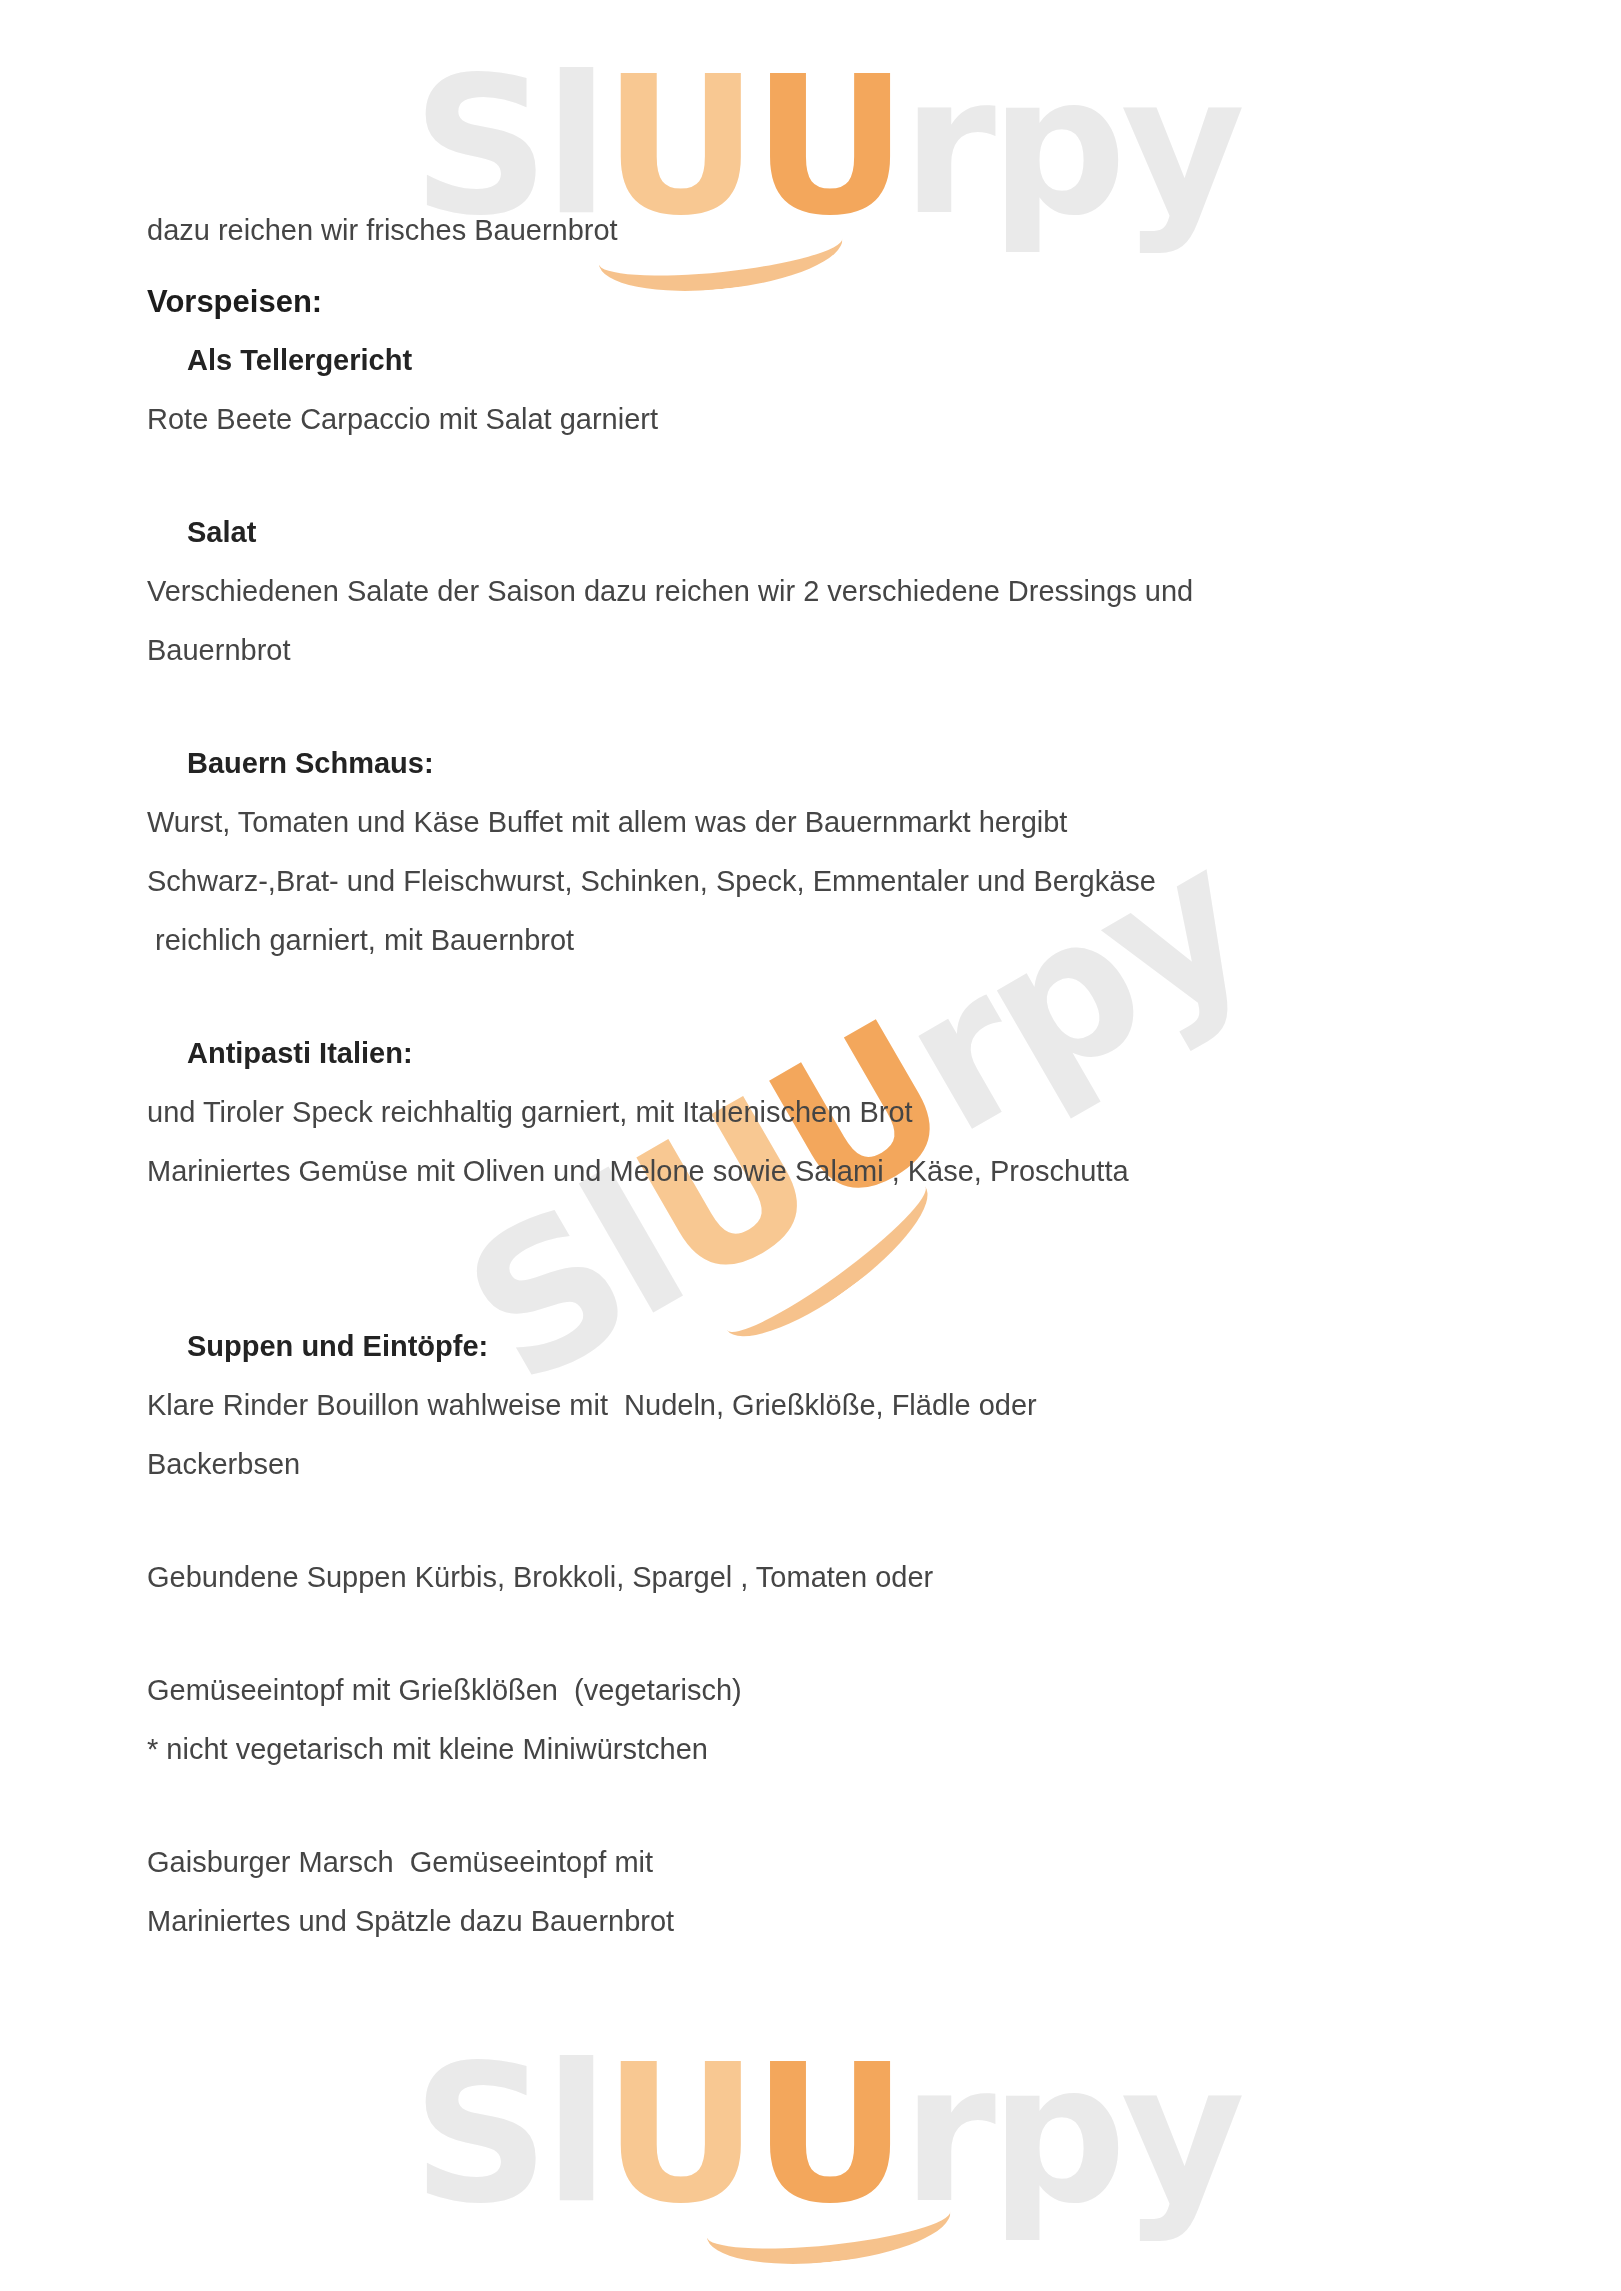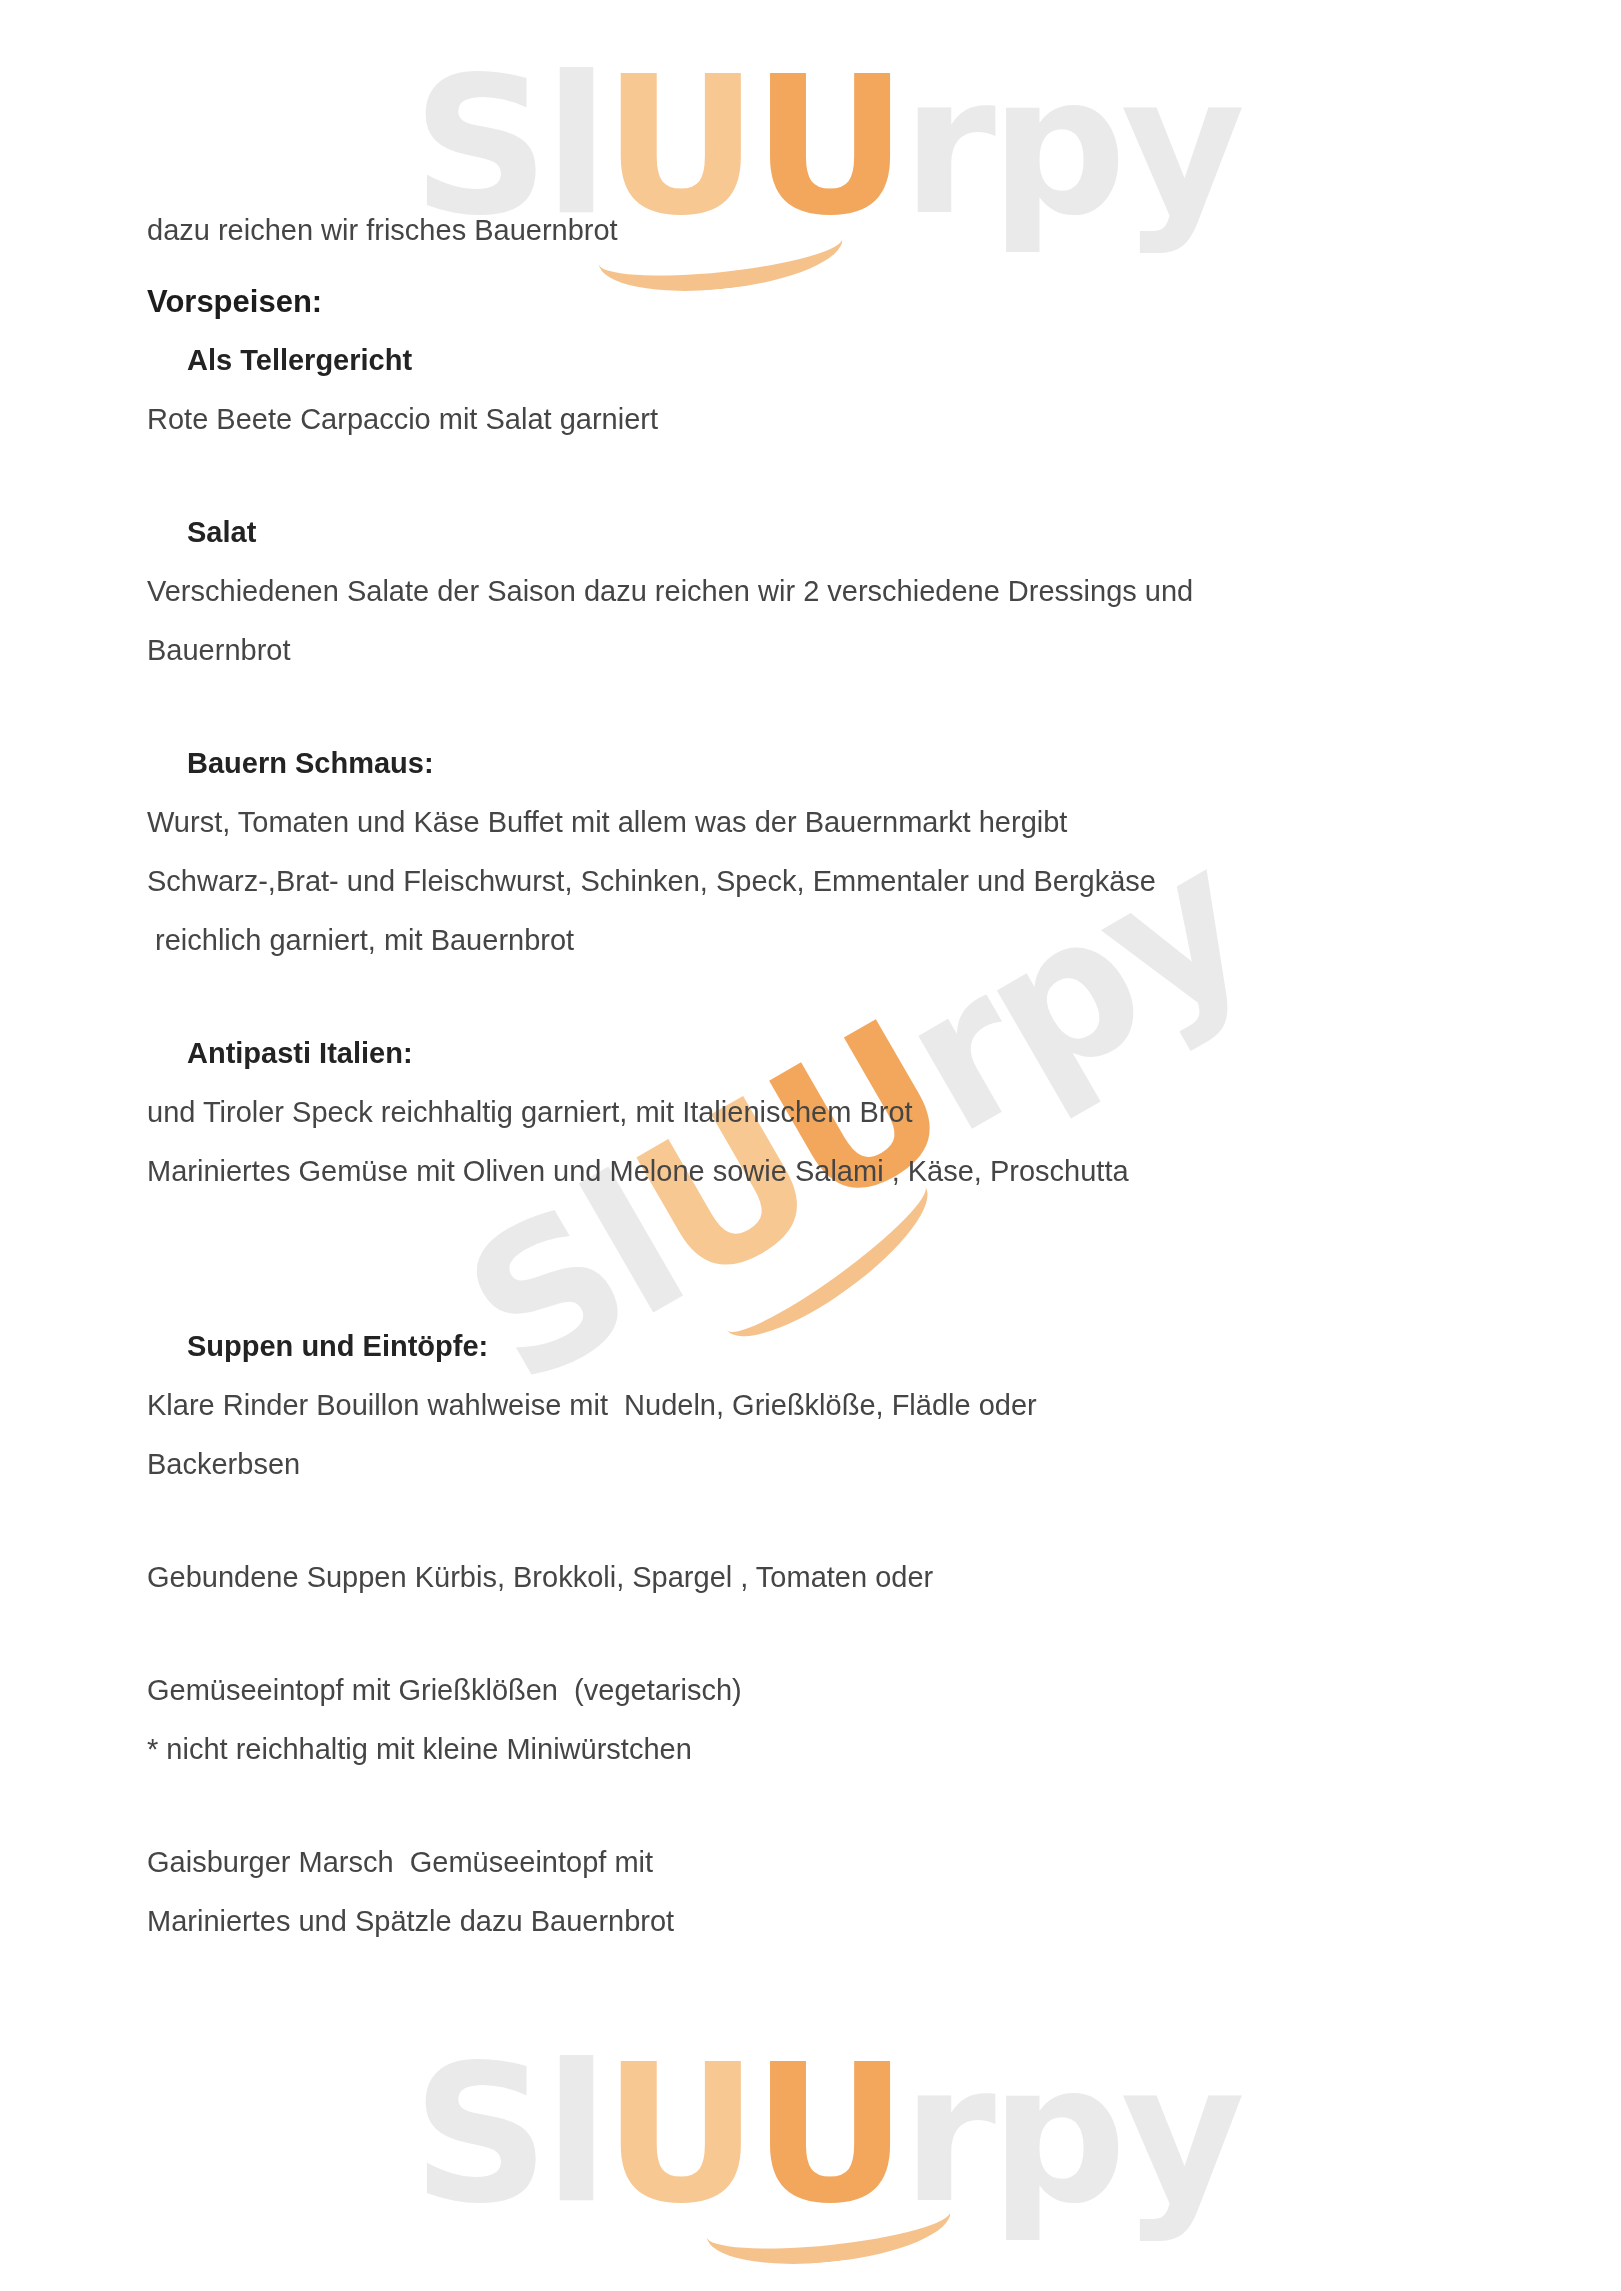--- a/index.html
+++ b/index.html
@@ -120,21 +120,21 @@
     <p class="line">und Tiroler Speck reichhaltig garniert, mit Italienischem Brot</p>
     <p class="line">Mariniertes Gemüse mit Oliven und Melone sowie Salami , Käse, Proschutta</p>
 
     <p class="heading mt2">Suppen und Eintöpfe:</p>
     <p class="line">Klare Rinder Bouillon wahlweise mit  Nudeln, Grießklöße, Flädle oder</p>
     <p class="line">Backerbsen</p>
 
     <p class="line mt1">Gebundene Suppen Kürbis, Brokkoli, Spargel , Tomaten oder</p>
 
     <p class="line mt1">Gemüseeintopf mit Grießklößen  (vegetarisch)</p>
-    <p class="line">* nicht reichhaltig mit kleine Miniwürstchen</p>
+    <p class="line">* nicht vegetarisch mit kleine Miniwürstchen</p>
 
     <p class="line mt1">Gaisburger Marsch  Gemüseeintopf mit</p>
     <p class="line">Mariniertes und Spätzle dazu Bauernbrot</p>
 
   </div>
 
 </div>
 
 
 </body></html>

